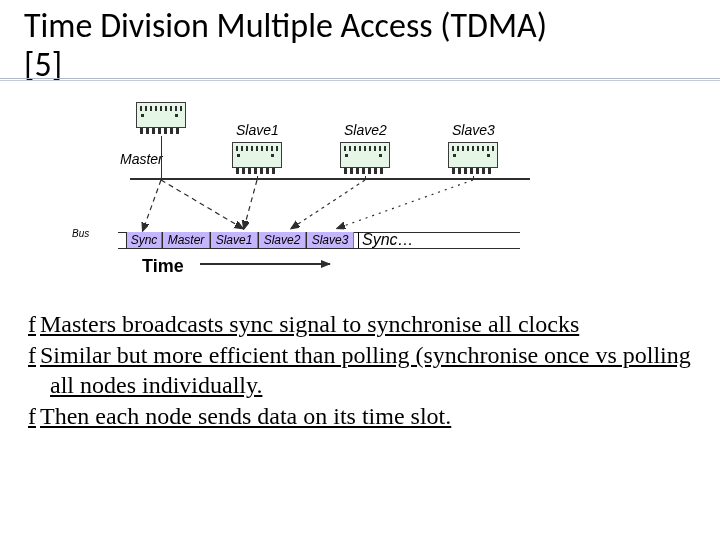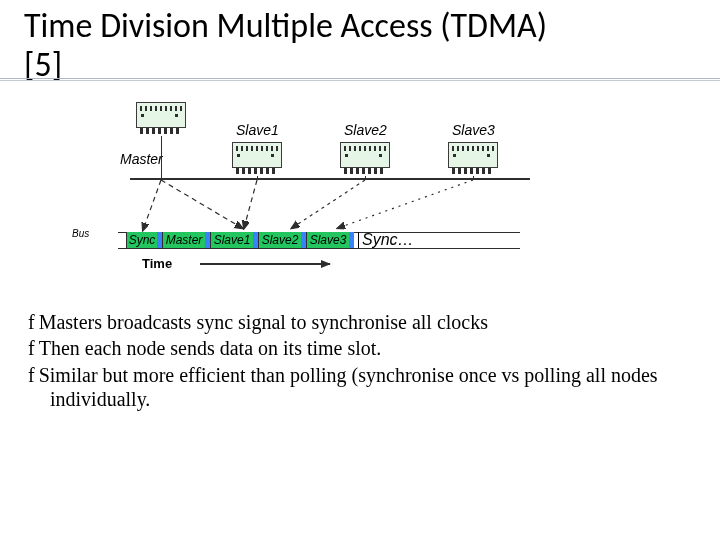--- a/index.html
+++ b/index.html
@@ -87,42 +87,42 @@
   .timeline {
     position: absolute;
     height: 0;
     border-top: 1px solid #2d2d2d;
   }
   .timeline.bottom { border-top: 1px solid #2d2d2d; }
   .slot {
     position: absolute;
     height: 16px;
     border-left: 1px solid #2d2d2d;
-    border-right: 5px solid #3b82f6;
+    border-right: 1px solid #3b82f6;
     font-size: 12px;
     font-style: italic;
     line-height: 16px;
     text-align: center;
     box-sizing: border-box;
-    background: #22c55e;
+    background: #c4b5fd;
   }
   .slot2 {
     position:absolute;
     height:16px;
     border-left:1px solid #000000;
     font-size:16px;
     font-style: italic;
     line-height:16px;
     padding-left:3px;
     box-sizing:border-box;
   }
   .timelbl {
     position: absolute;
     font-weight: bold;
-    font-size: 13px;
+    font-size: 18px;
   }
   .time-arrow {
     position: absolute;
     height: 0;
     border-top: 2px solid #2d2d2d;
   }
   .time-arrow::after {
     content: "";
     position: absolute;
     right: -1px;
@@ -133,22 +133,23 @@
   }
   .dashed {
     position: absolute;
     stroke: #2d2d2d;
   }
   .bullets {
     position: absolute;
     left: 28px;
     top: 310px;
     width: 670px;
-    font-size: 20px;
+    font-size: 24px;
     line-height: 1.22;
+    text-decoration: underline;
   }
   .bullets .item {
     text-indent: -22px;
     padding-left: 22px;
     margin-bottom: 2px;
   }
   .bullets .bullet-glyph {
     font-style: normal;
     padding-right: 4px;
   }
@@ -219,17 +220,17 @@
     <div class="slot" style="left:188px; top:136px; width:48px;">Slave2</div>
     <div class="slot" style="left:236px; top:136px; width:48px;">Slave3</div>
     <div class="slot2" style="left:288px; top:136px;">Sync…</div>
 
     <div class="timelbl" style="left:72px; top:160px;">Time</div>
     <div class="time-arrow" style="left:130px; top:167px; width:130px;"></div>
   </div>
 
   <div class="bullets">
     <div class="item"><span class="bullet-glyph">f</span><span>Masters broadcasts sync signal to synchronise all clocks</span></div>
+    <div class="item"><span class="bullet-glyph">f</span><span>Similar but more efficient than polling (synchronise once vs polling all nodes individually.</span></div>
     <div class="item"><span class="bullet-glyph">f</span><span>Then each node sends data on its time slot.</span></div>
-    <div class="item"><span class="bullet-glyph">f</span><span>Similar but more efficient than polling (synchronise once vs polling all nodes individually.</span></div>
   </div>
 
 </div>
 
 </body></html>

